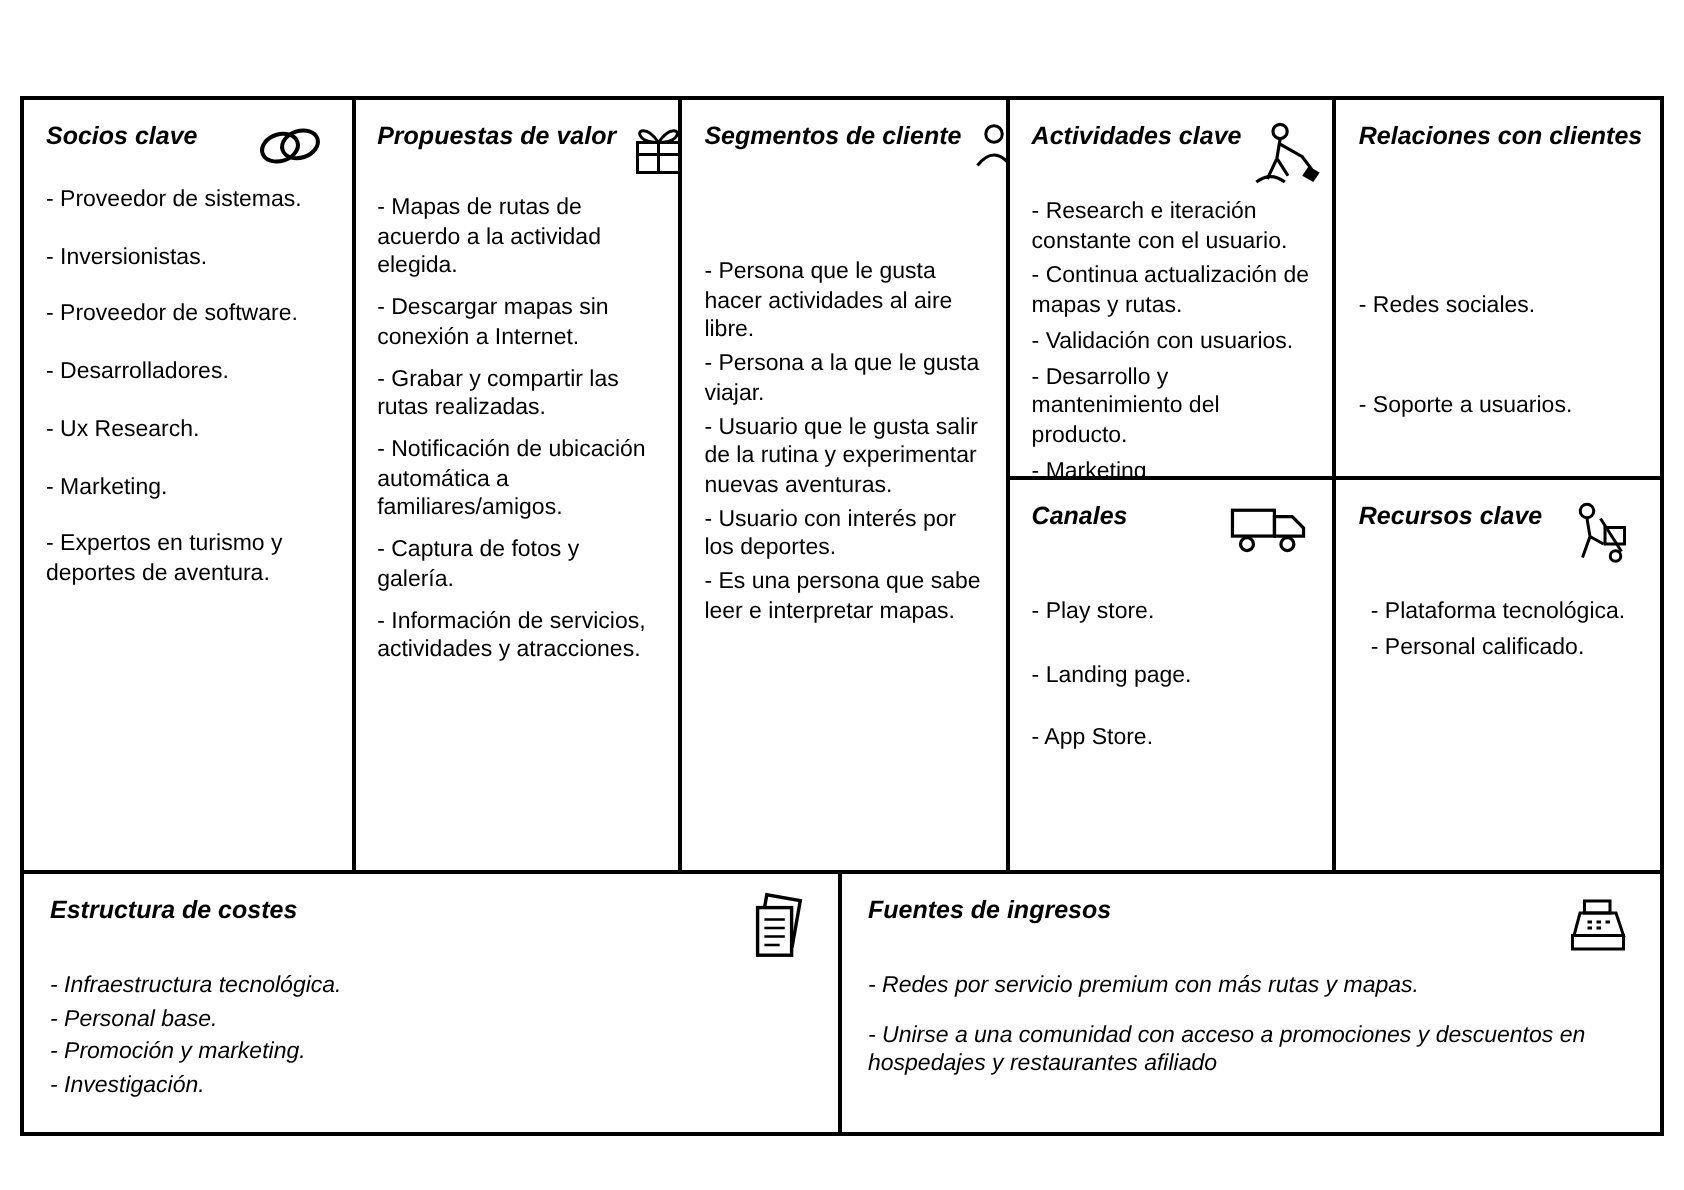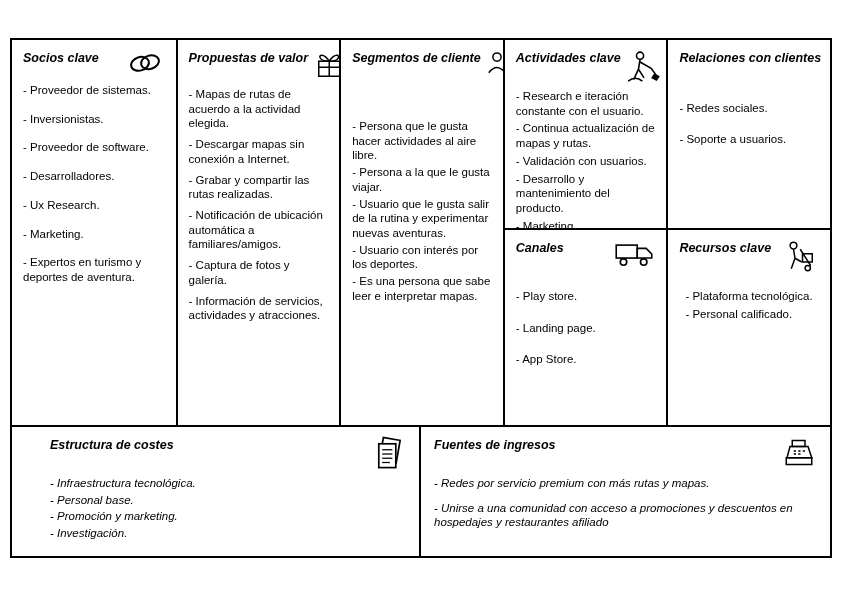--- a/index.html
+++ b/index.html
@@ -2,21 +2,21 @@
 <html><head>
 <meta charset="utf-8">
 <style>
   html,body{margin:0;padding:0;background:#ffffff;}
   body{
     width:842px;height:595px;position:relative;
     font-family:"Liberation Sans","DejaVu Sans",sans-serif;
     color:#000;
   }
   .board{
-    position:absolute;left:10px;top:38px;
+    position:absolute;left:10px;top:48px;
     width:822px;height:520px;
     border:2px solid #000;box-sizing:border-box;
     background:#fff;
   }
   .top{
     display:grid;
     grid-template-columns:repeat(5,1fr);
     grid-template-rows:188px 1fr;
     height:385px;
   }
@@ -39,21 +39,21 @@
   }
   .icon{display:inline-block;flex:0 0 auto;margin-left:4px;}
   .items{font-size:11.5px;line-height:1.28;}
   .item{margin:0 0 3px 0;}
   
   .loose .item{margin-bottom:14px;}
   .medium .item{margin-bottom:6px;}
   .canales .item{margin-bottom:17px;}
   .canales .items{padding-top:14px;}
   .relaciones .items{padding-top:16px;}
-  .relaciones .item{margin-bottom:16px;}
+  .relaciones .item{margin-bottom:16px;margin-top:35px;}
   .recursos .items{padding-top:10px;padding-left:6px;}
   .recursos .item{margin-bottom:3px;}
   .segmentos .items{padding-top:36px;}
   .segmentos .item{margin-bottom:2px;}
   .bottom{
     display:grid;
     grid-template-columns:1fr 1fr;
     border-top:2px solid #000;
     height:131px;
   }
@@ -207,21 +207,21 @@
         <div class="item">- Play store.</div>
         <div class="item">- Landing page.</div>
         <div class="item">- App Store.</div>
       </div>
     </div>
 
   </div>
 
   <div class="bottom">
 
-    <div class="cell costes" style="border-right:2px solid #000;margin-left:25px;">
+    <div class="cell costes" style="border-right:2px solid #000;">
       <div class="cell-head">
         <h3 class="cell-title">Estructura de costes</h3>
         <span class="icon">
           <svg width="34" height="36" viewBox="0 0 40 42">
             <rect x="11" y="3" width="20" height="27" fill="#fff" stroke="#000" stroke-width="2" transform="rotate(10 21 16)"></rect>
             <rect x="8" y="9" width="20" height="28" fill="#fff" stroke="#000" stroke-width="2"></rect>
             <line x1="12" y1="16" x2="24" y2="16" stroke="#000" stroke-width="1.5"></line>
             <line x1="12" y1="21" x2="24" y2="21" stroke="#000" stroke-width="1.5"></line>
             <line x1="12" y1="26" x2="24" y2="26" stroke="#000" stroke-width="1.5"></line>
             <line x1="12" y1="31" x2="21" y2="31" stroke="#000" stroke-width="1.5"></line>

